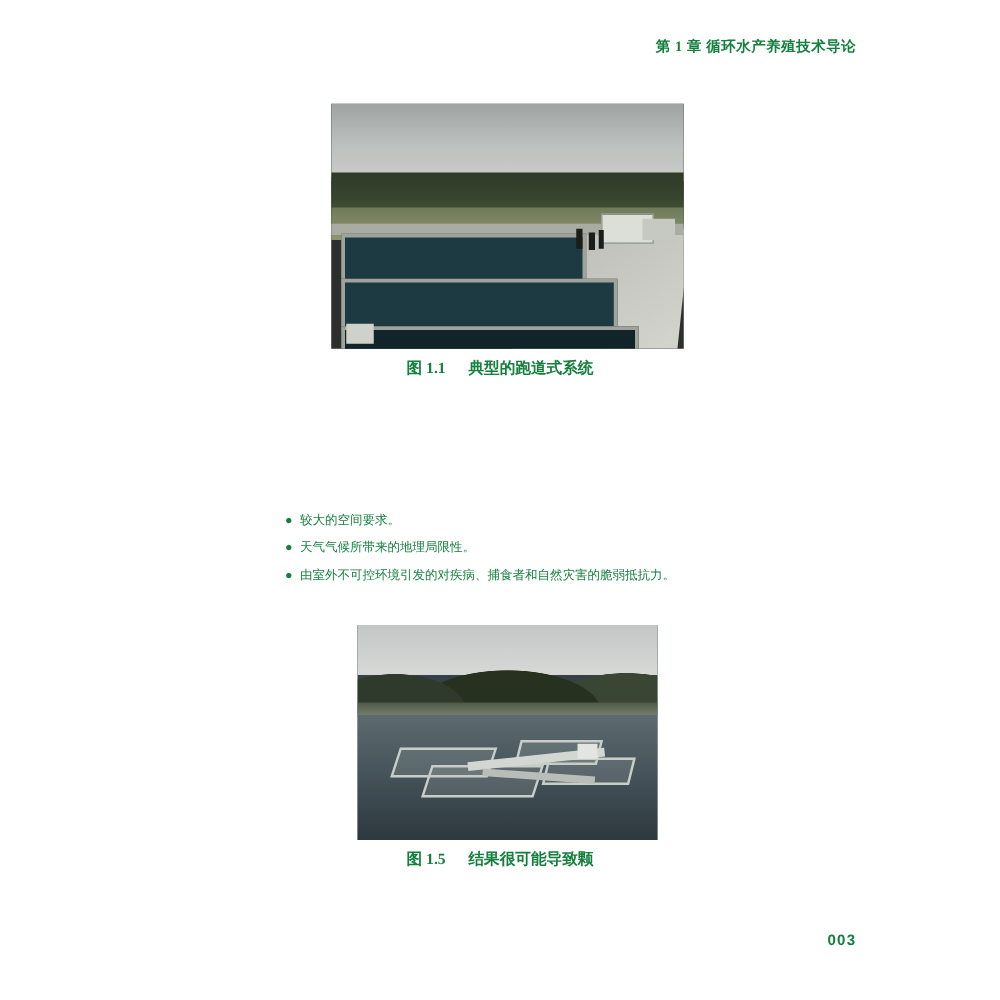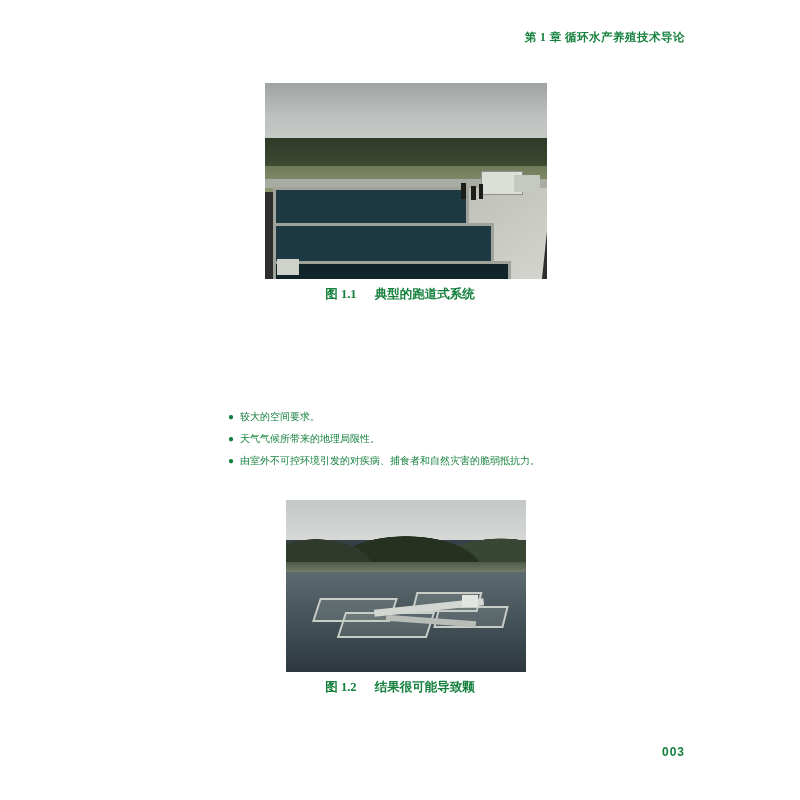--- a/index.html
+++ b/index.html
@@ -269,21 +269,21 @@
     <div class="cage c1"></div>
     <div class="cage c2"></div>
     <div class="cage c3"></div>
     <div class="cage c4"></div>
     <div class="walkway"></div>
     <div class="walkway2"></div>
     <div class="hut"></div>
   </div>
 
   <div class="caption" id="cap2">
-    <span>图 1.2</span>
+    <span>图 1.5</span>
     <span class="gap"></span>
     <span>结果很可能导致颗</span>
   </div>
 
 
   <div class="folio">003</div>
 
 </div>
 
 </body></html>

